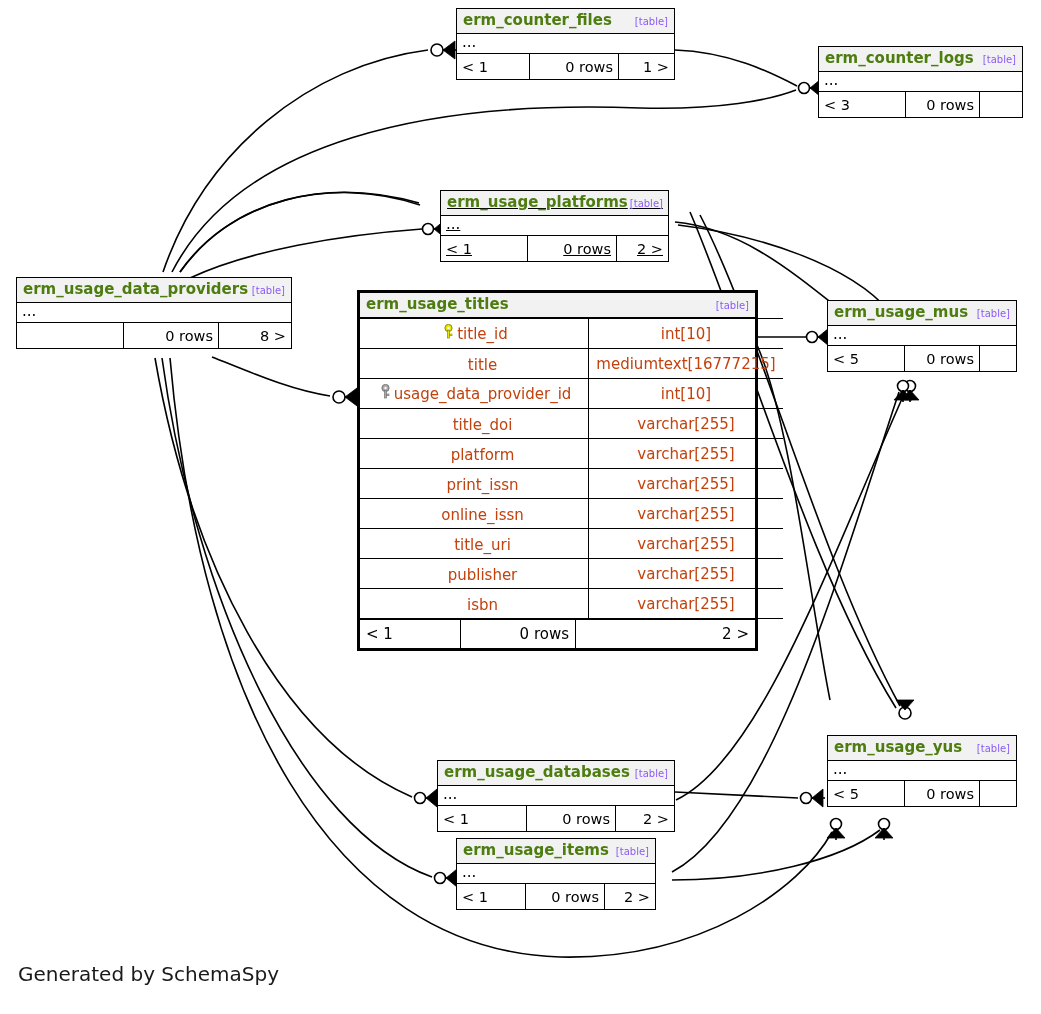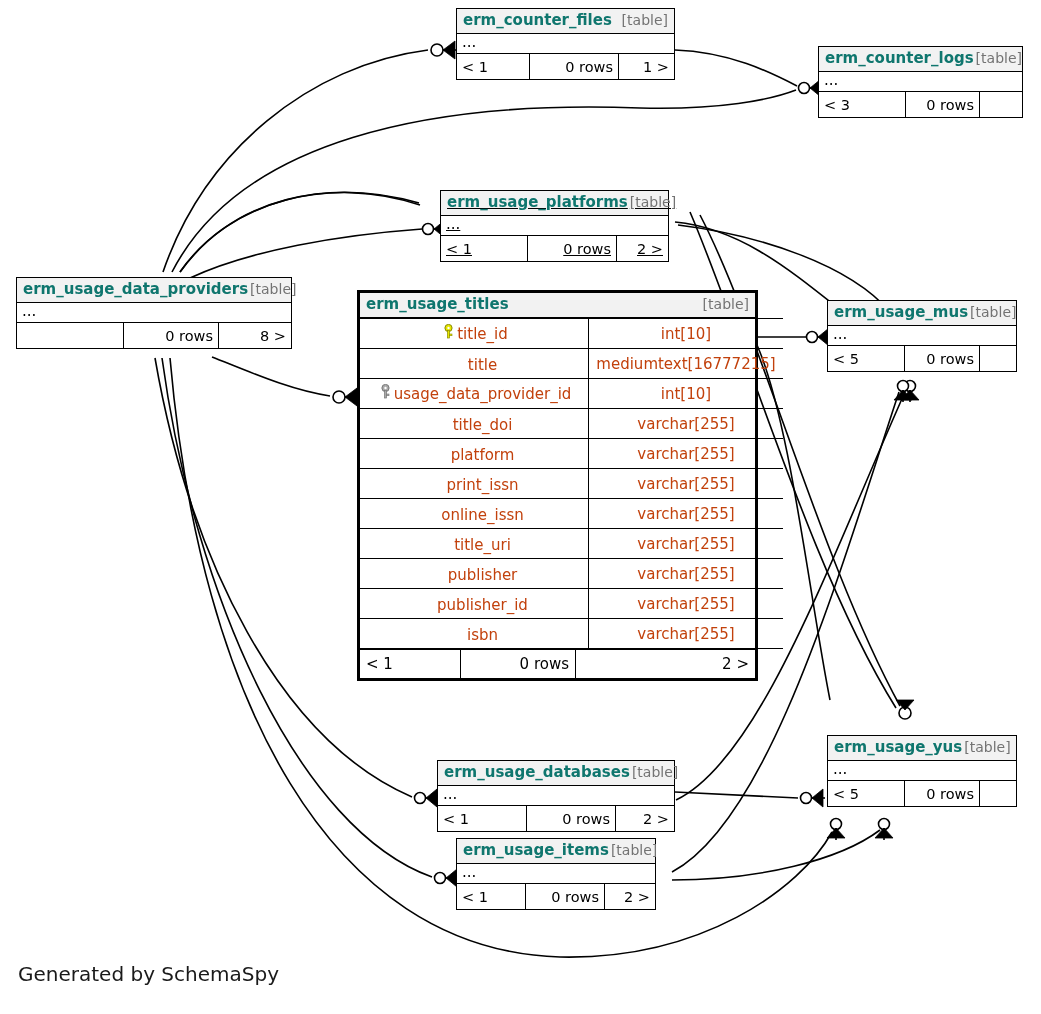--- a/index.html
+++ b/index.html
@@ -56,25 +56,25 @@
     padding: 3px 6px 4px 6px;
     display: flex;
     align-items: baseline;
     justify-content: space-between;
     white-space: nowrap;
     line-height: 1.15;
   }
   .tbl-name {
     font-weight: bold;
     font-size: 15px;
-    color: #0f766e;
+    color: #4d7c0f;
   }
   .tbl-tag {
-    font-size: 14px;
-    color: #737373;
+    font-size: 10px;
+    color: #8b5cf6;
     margin-left: 2px;
   }
   .tbl-ellipsis {
     font-size: 15px;
     color: #000000;
     padding: 1px 5px 5px 5px;
     border-bottom: 1px solid #000000;
     height: 20px;
     box-sizing: border-box;
     line-height: 1.0;
@@ -361,24 +361,20 @@
         </tr>
         <tr>
           <td class="c-name"><span class="keycell"></span><span class="colname">title_uri</span></td>
           <td class="c-type">varchar[255]</td>
         </tr>
         <tr>
           <td class="c-name"><span class="keycell"></span><span class="colname">publisher</span></td>
           <td class="c-type">varchar[255]</td>
         </tr>
         <tr>
-          <td class="c-name"><span class="keycell"></span><span class="colname">publisher_id</span></td>
-          <td class="c-type">varchar[255]</td>
-        </tr>
-        <tr>
           <td class="c-name"><span class="keycell"></span><span class="colname">isbn</span></td>
           <td class="c-type">varchar[255]</td>
         </tr>
       </tbody>
     </table>
     <div class="focus-footer">
       <div class="ff-left">&lt; 1</div>
       <div class="ff-mid">0 rows</div>
       <div class="ff-right">2 &gt;</div>
     </div>

